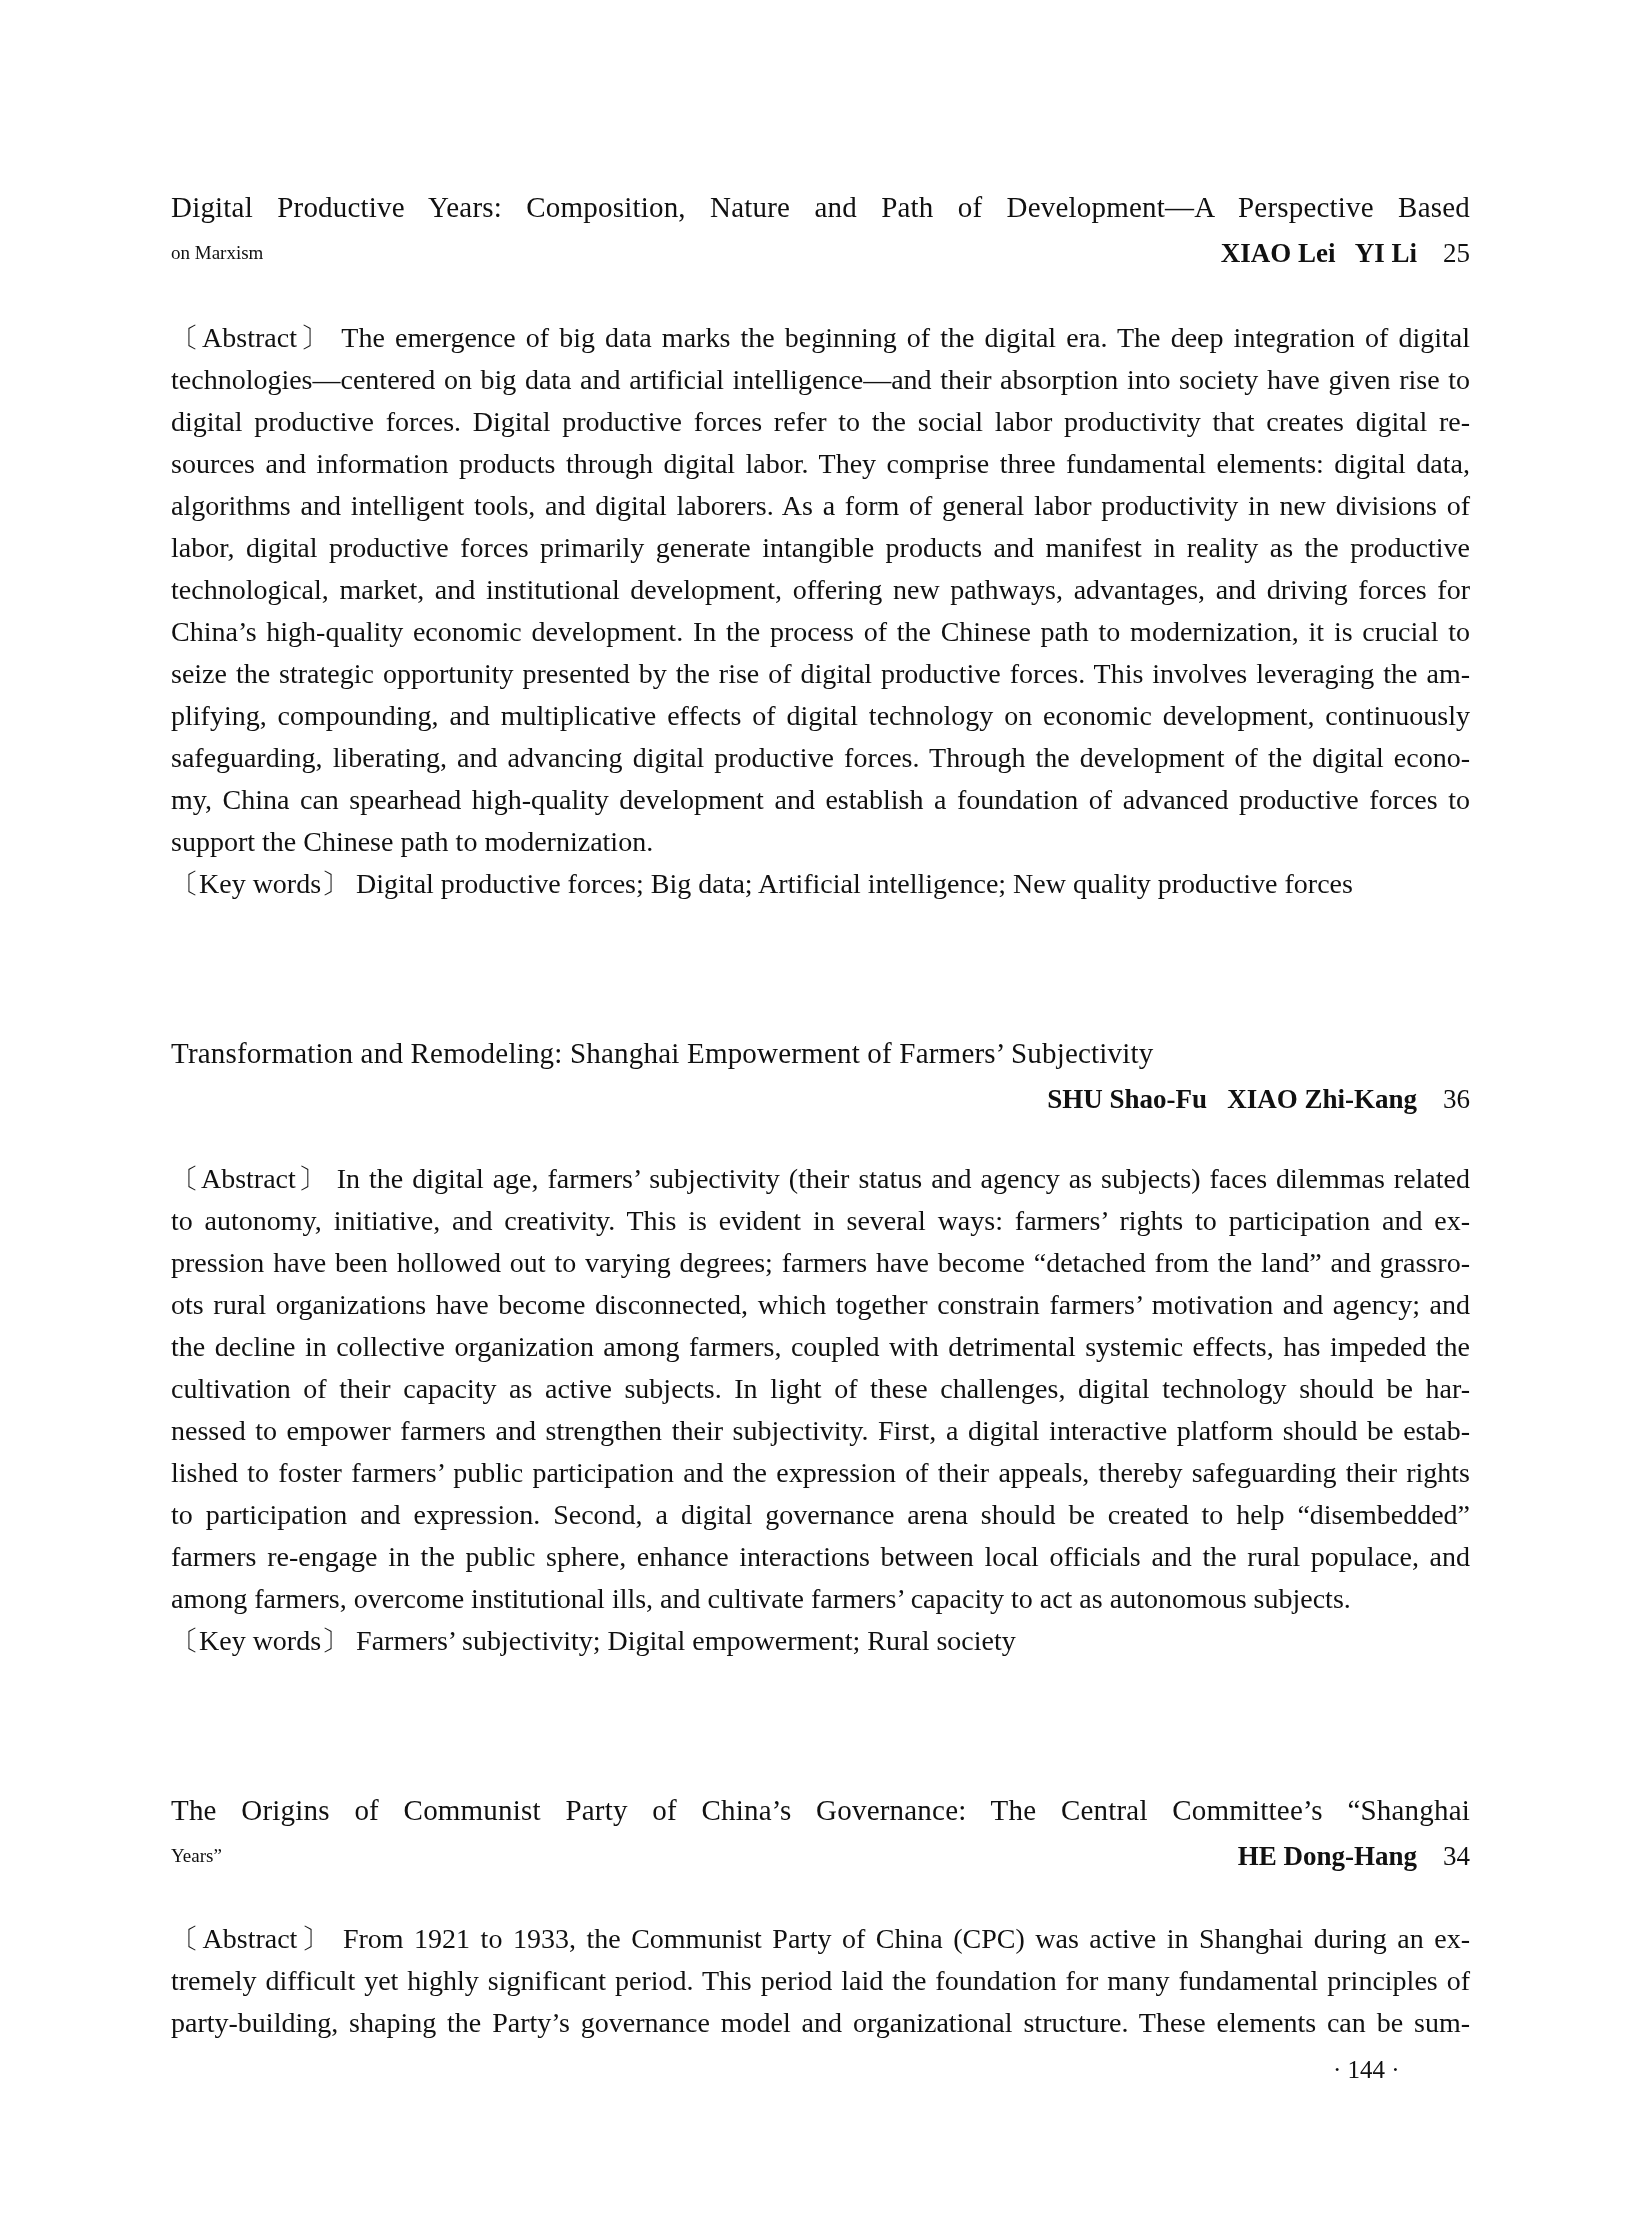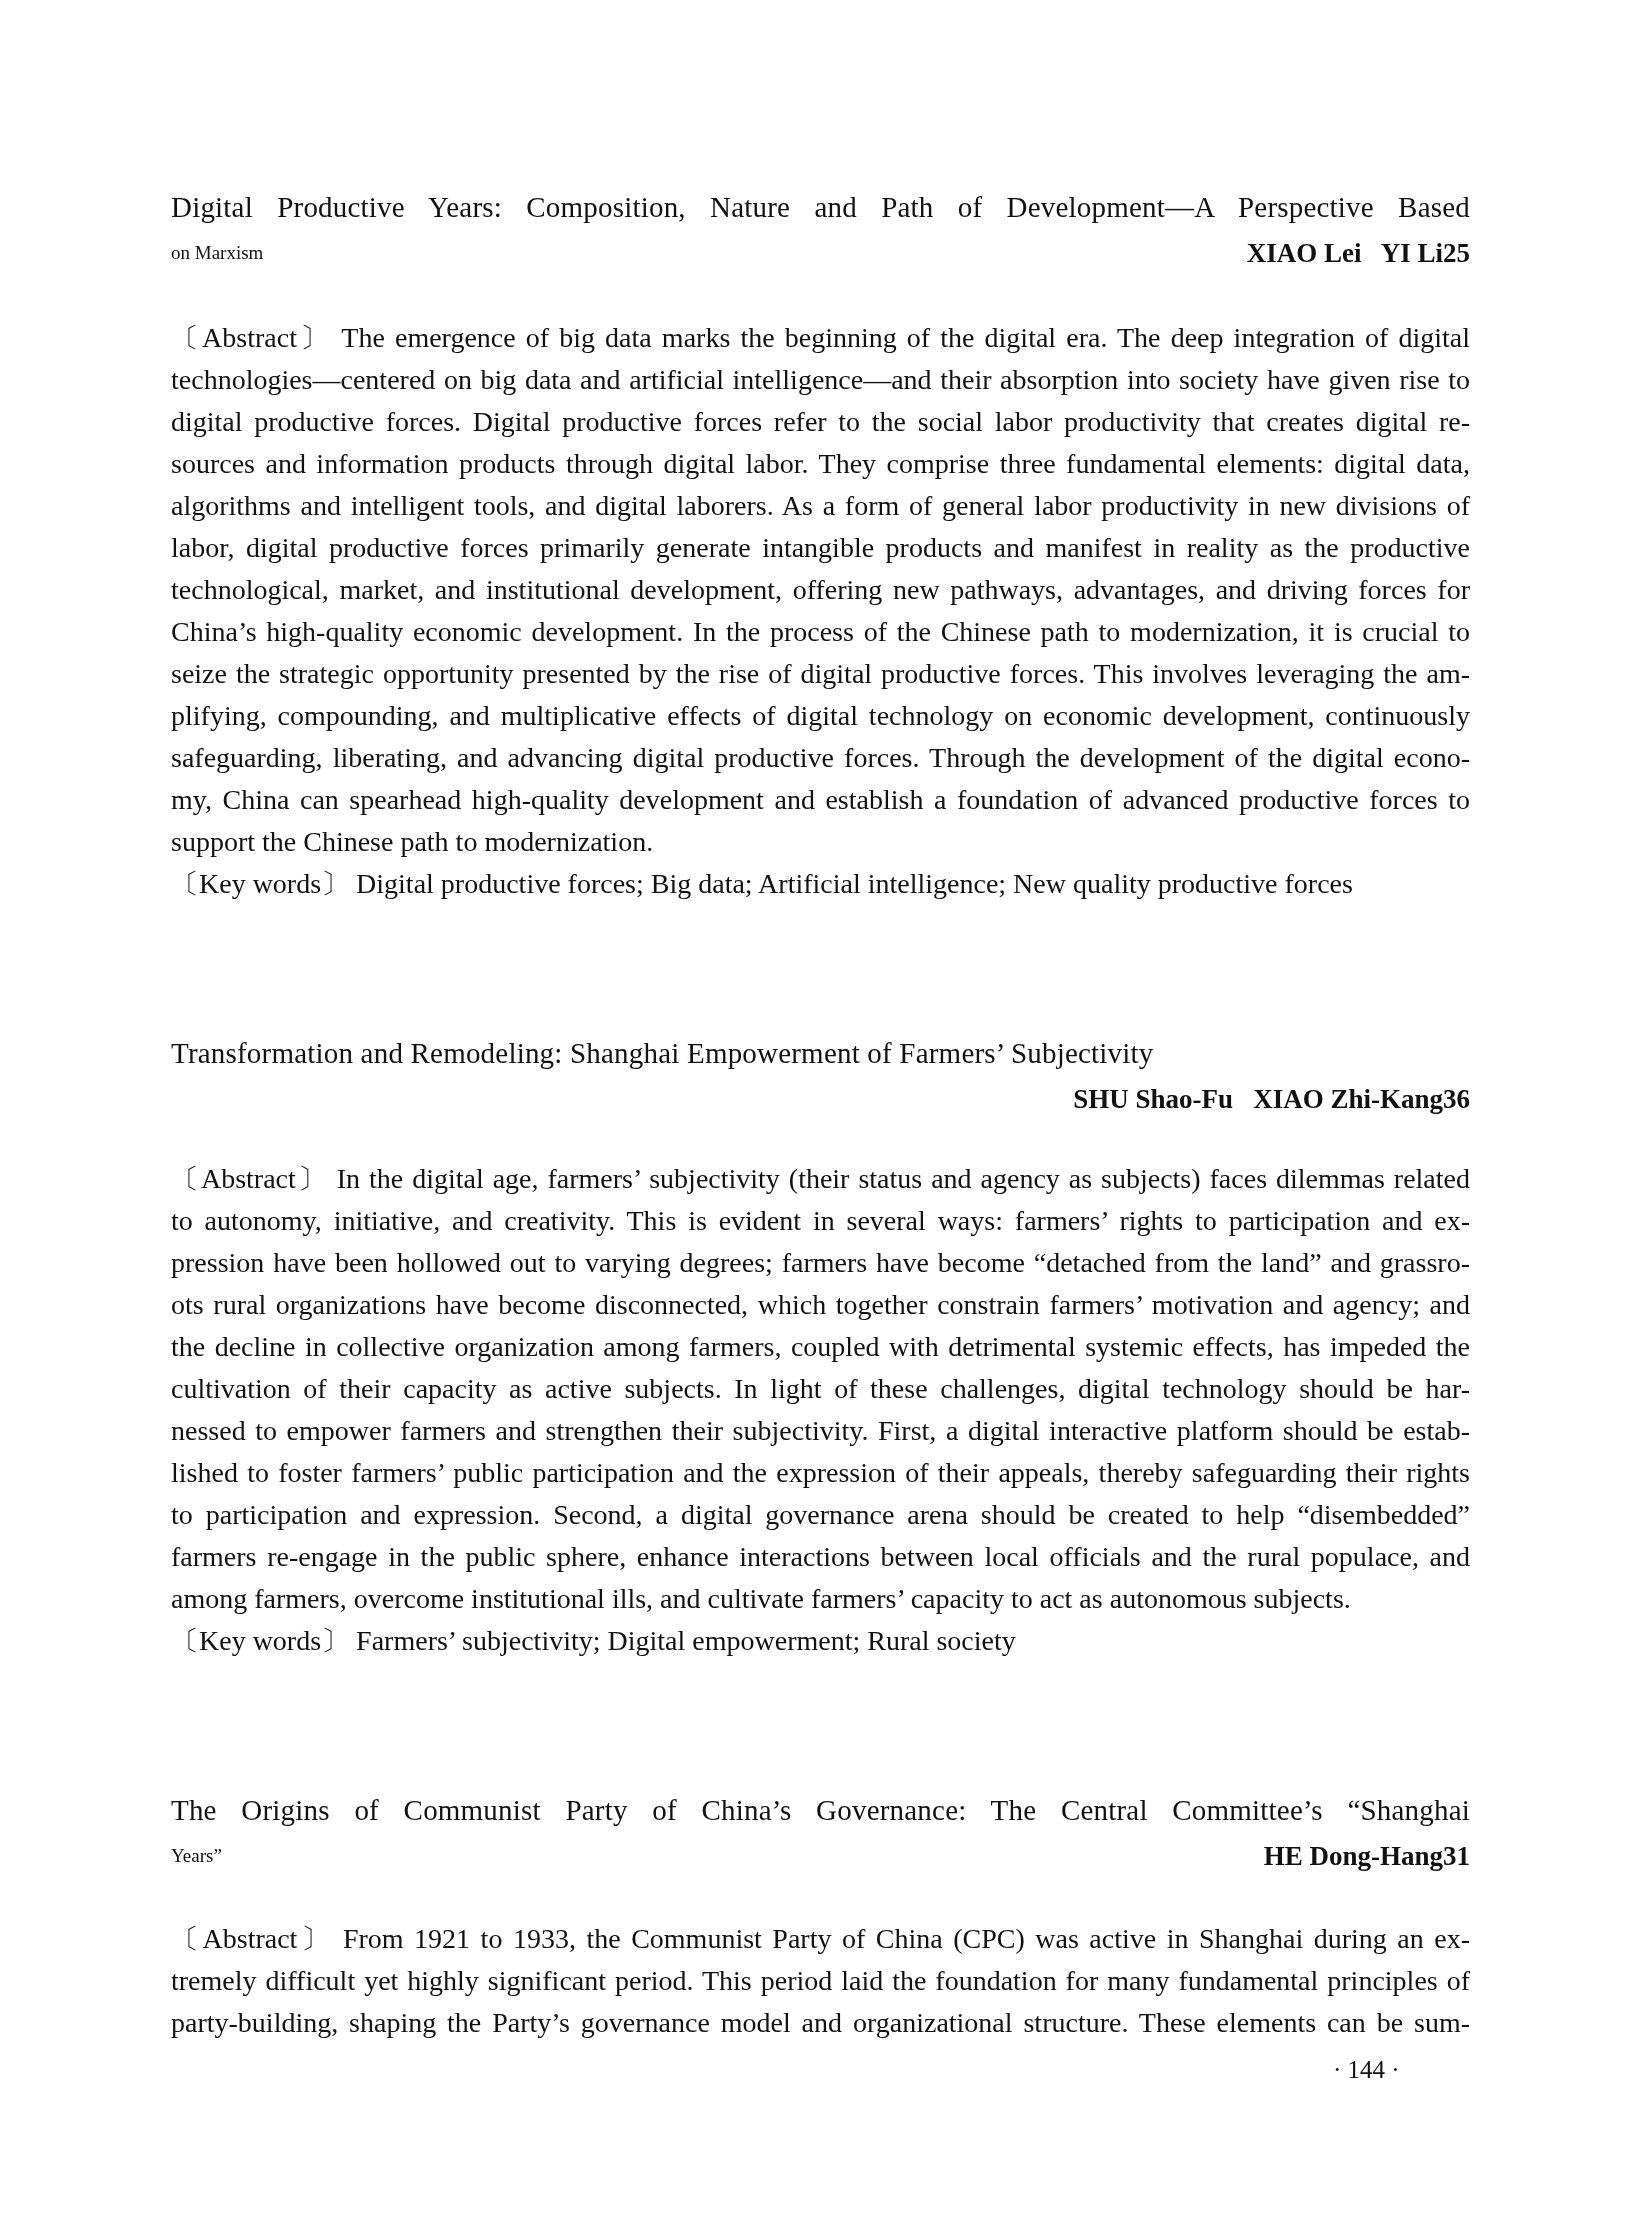--- a/index.html
+++ b/index.html
@@ -6,21 +6,21 @@
   body { width: 1645px; height: 2233px; position: relative; overflow: hidden;
          font-family: "Liberation Serif", "DejaVu Serif", serif; color: #111; }
   .block { position: absolute; left: 171px; width: 1299px; }
   .title-line { font-size: 29px; line-height: 46px; height: 46px; white-space: nowrap;
                 text-align: justify; text-align-last: justify; letter-spacing: 0.2px; }
   .title-line.last { text-align-last: left; }
   .title-row { position: relative; height: 46px; }
   .title-row .left { position: absolute; left: 0; top: 0; font-size: 19px; line-height: 46px; white-space: nowrap; }
   .title-row .right { position: absolute; right: 0; top: 0; font-size: 27px; line-height: 46px; white-space: nowrap; }
   .authors { font-weight: bold; }
-  .pagenum { font-weight: bold; }
+  .pagenum { font-weight: normal; margin-left: 26px; }
   .body-line { font-size: 28px; line-height: 42px; height: 42px; white-space: nowrap;
                text-align: justify; text-align-last: justify; }
   .body-line.last { text-align-last: left; }
   .footer-page { position: absolute; left: 1333px; top: 2050px; font-size: 25px; line-height: 40px; }
 </style>
 </head>
 <body>
 
 <div class="block" style="top:184px;">
   <div class="title-line">Digital Productive Years: Composition, Nature and Path of Development—A Perspective Based</div>
@@ -66,21 +66,21 @@
   <div class="body-line">to participation and expression. Second, a digital governance arena should be created to help “disembedded”</div>
   <div class="body-line">farmers re-engage in the public sphere, enhance interactions between local officials and the rural populace, and</div>
   <div class="body-line last">among farmers, overcome institutional ills, and cultivate farmers’ capacity to act as autonomous subjects.</div>
   <div class="body-line last"><span>〔Key words〕</span> <span>Farmers’ subjectivity; Digital empowerment; Rural society</span></div>
 </div>
 
 <div class="block" style="top:1787px;">
   <div class="title-line">The Origins of Communist Party of China’s Governance: The Central Committee’s “Shanghai</div>
   <div class="title-row">
     <span class="left">Years”</span>
-    <span class="right"><span class="authors" style="white-space:pre;">HE Dong-Hang</span><span class="pagenum">31</span></span>
+    <span class="right"><span class="authors" style="white-space:pre;">HE Dong-Hang</span><span class="pagenum">34</span></span>
   </div>
 </div>
 
 <div class="block" style="top:1918px;">
   <div class="body-line"><span>〔Abstract〕</span> <span>From 1921 to 1933, the Communist Party of China (CPC) was active in Shanghai during an ex-</span></div>
   <div class="body-line">tremely difficult yet highly significant period. This period laid the foundation for many fundamental principles of</div>
   <div class="body-line">party-building, shaping the Party’s governance model and organizational structure. These elements can be sum-</div>
 </div>
 
 <div class="footer-page">· 144 ·</div>

